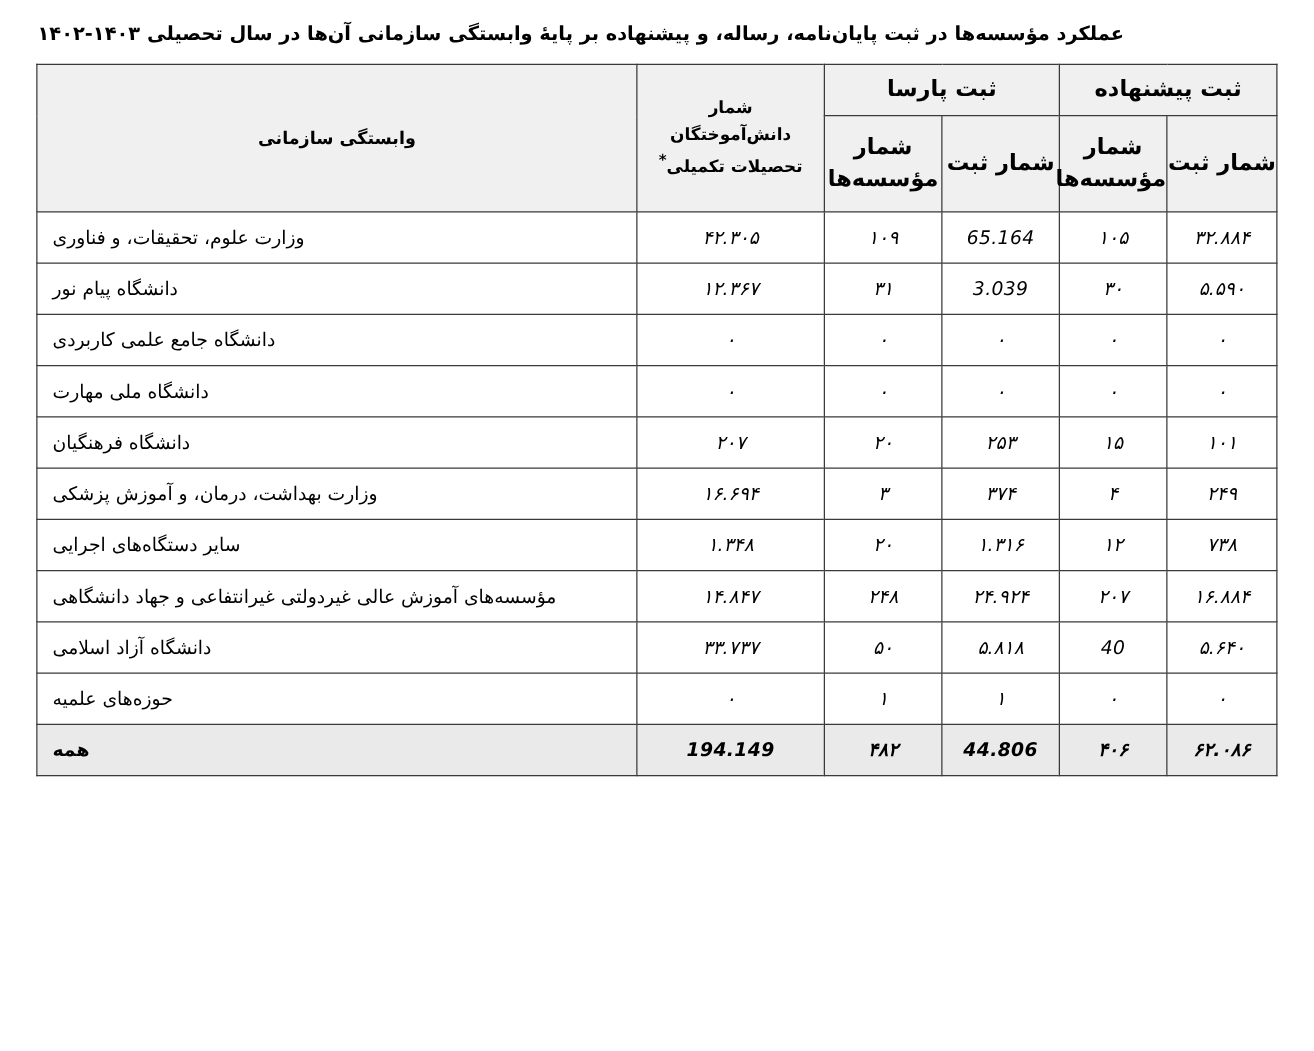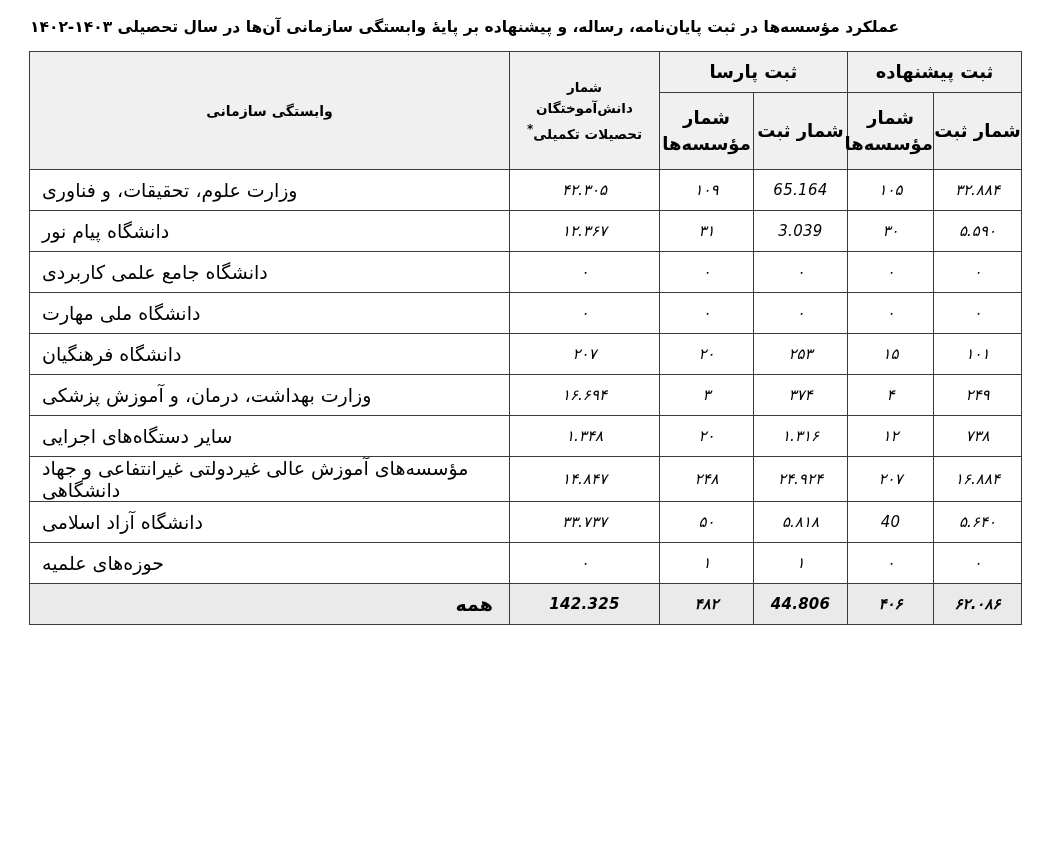--- a/index.html
+++ b/index.html
@@ -75,29 +75,29 @@
   tbody td {
     height: 40px;
     font-size: 15px;
     text-align: center;
     vertical-align: middle;
     background: #ffffff;
   }
   tbody td.affil {
     text-align: left;
     padding: 0 16px 0 12px;
-    font-size: 19px;
+    font-size: 15px;
     direction: rtl;
   }
   tbody tr.total td {
     background: #eaeaea;
     font-weight: bold;
   }
   tbody tr.total td.affil {
-    text-align: right;
+    text-align: left;
     font-weight: bold;
   }
   .num {
     font-family: "DejaVu Sans", sans-serif;
     letter-spacing: 0.3px;
     font-style: italic;
   }
   .starnote {
     font-size: 12px;
     vertical-align: super;
@@ -225,20 +225,20 @@
         <td class="num">۱</td>
         <td class="num">۰</td>
         <td class="affil">حوزه‌های علمیه</td>
       </tr>
 
       <tr class="total">
         <td class="num">۶۲.۰۸۶</td>
         <td class="num">۴۰۶</td>
         <td class="num">44.806</td>
         <td class="num">۴۸۲</td>
-        <td class="num">142.325</td>
+        <td class="num">194.149</td>
         <td class="affil">همه</td>
       </tr>
 
     </tbody>
   </table>
 
 </div>
 
 </body></html>

